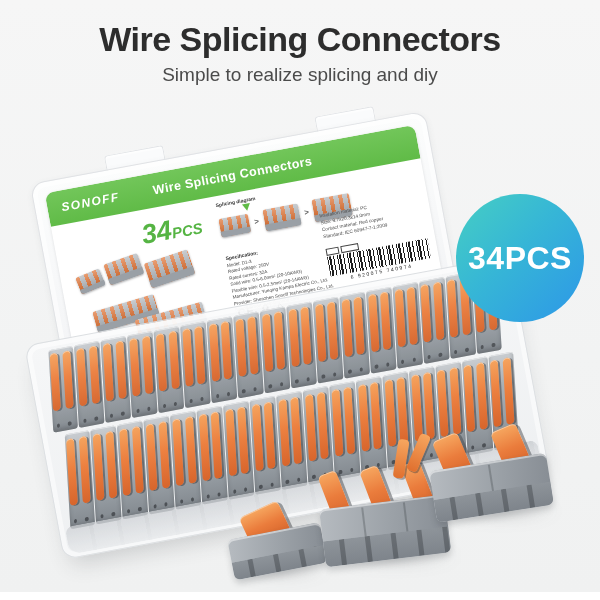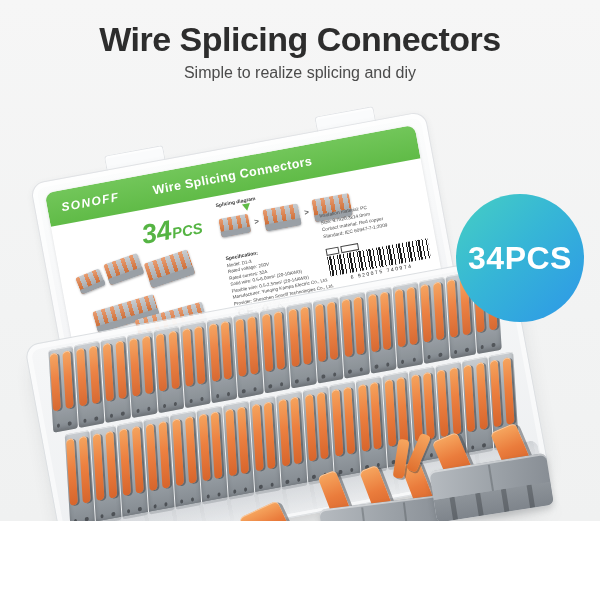--- a/index.html
+++ b/index.html
@@ -1,28 +1,28 @@
 <!DOCTYPE html>
 <html><head>
 <meta charset="utf-8">
 <style>
   html,body{margin:0;padding:0;}
   #stage{
-    position:relative; width:600px; height:521px; overflow:hidden;
+    position:relative; width:600px; height:592px; overflow:hidden;
     background:linear-gradient(180deg,#f6f6f6 0%,#f2f3f3 60%,#f0f1f1 100%);
     font-family:"Liberation Sans","DejaVu Sans",sans-serif;
   }
   
   .hdr-title{
     position:absolute; top:20px; left:0; width:600px; text-align:center;
     font-size:34px; font-weight:800; color:#2d2d2d; letter-spacing:-0.5px;
   }
   .hdr-sub{
     position:absolute; top:64px; left:0; width:600px; text-align:center;
-    font-size:16px; font-weight:400; color:#4b4b4b;
+    font-size:19px; font-weight:400; color:#4b4b4b;
   }
   
   .soft-shadow{position:absolute; border-radius:50%; filter:blur(7px); background:radial-gradient(ellipse at center, rgba(70,75,80,.22), rgba(70,75,80,0) 70%);}
   .sh-case{left:60px; top:420px; width:470px; height:70px;}
   .sh-c1{left:230px; top:558px; width:100px; height:22px;}
   .sh-c2{left:330px; top:544px; width:130px; height:24px;}
   .sh-c3{left:440px; top:500px; width:120px; height:22px;}
   
   .case-wrap{position:absolute; left:20px; top:128px; width:505px; height:400px;
     transform:rotate(-10.5deg); transform-origin:50% 50%;}

